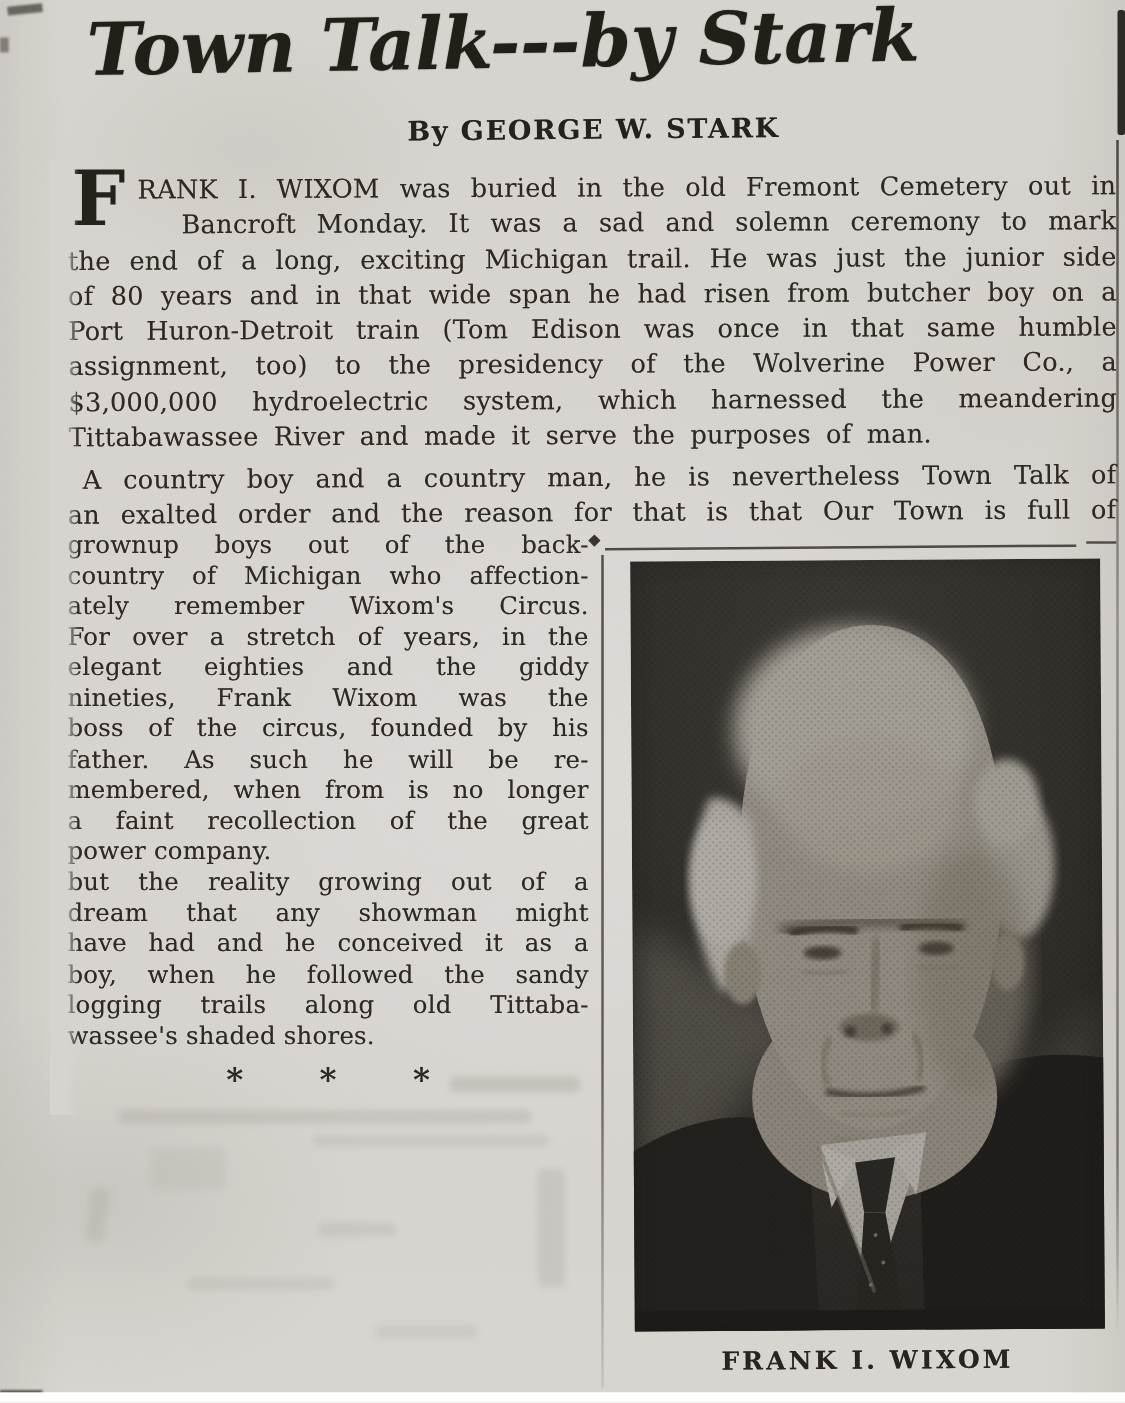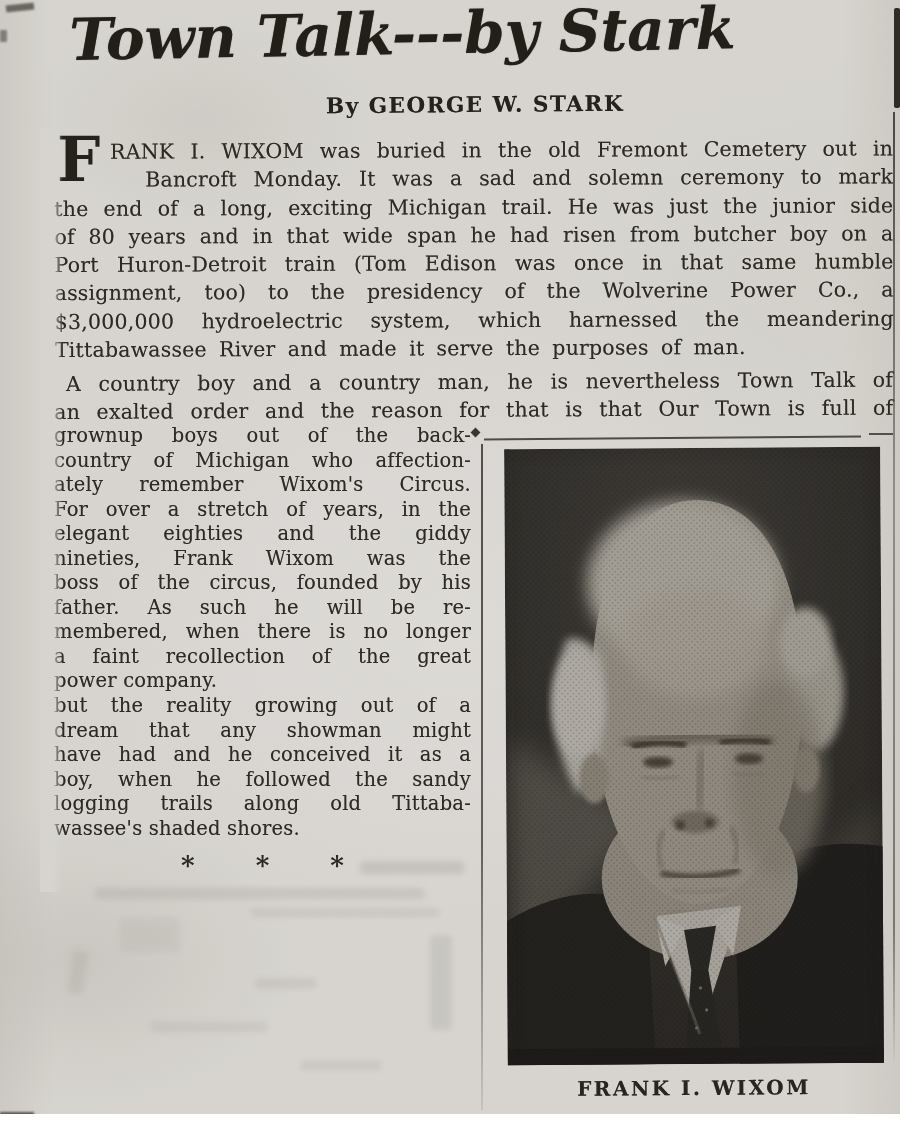--- a/index.html
+++ b/index.html
@@ -119,21 +119,21 @@
 
   <div class="textcol nar">
     <div class="bl">grownup boys out of the back-</div>
     <div class="bl">country of Michigan who affection-</div>
     <div class="bl">ately remember Wixom's Circus.</div>
     <div class="bl">For over a stretch of years, in the</div>
     <div class="bl">elegant eighties and the giddy</div>
     <div class="bl">nineties, Frank Wixom was the</div>
     <div class="bl">boss of the circus, founded by his</div>
     <div class="bl">father.  As such he will be re-</div>
-    <div class="bl">membered, when there is no longer</div>
+    <div class="bl">membered, when from is no longer</div>
     <div class="bl">a faint recollection of the great</div>
     <div class="bl nj">power company.</div>
     <div class="bl">but the reality growing out of a</div>
     <div class="bl">dream that any showman might</div>
     <div class="bl">have had and he conceived it as a</div>
     <div class="bl">boy, when he followed the sandy</div>
     <div class="bl">logging trails along old Tittaba-</div>
     <div class="bl nj">wassee's shaded shores.</div>
   </div>
 

